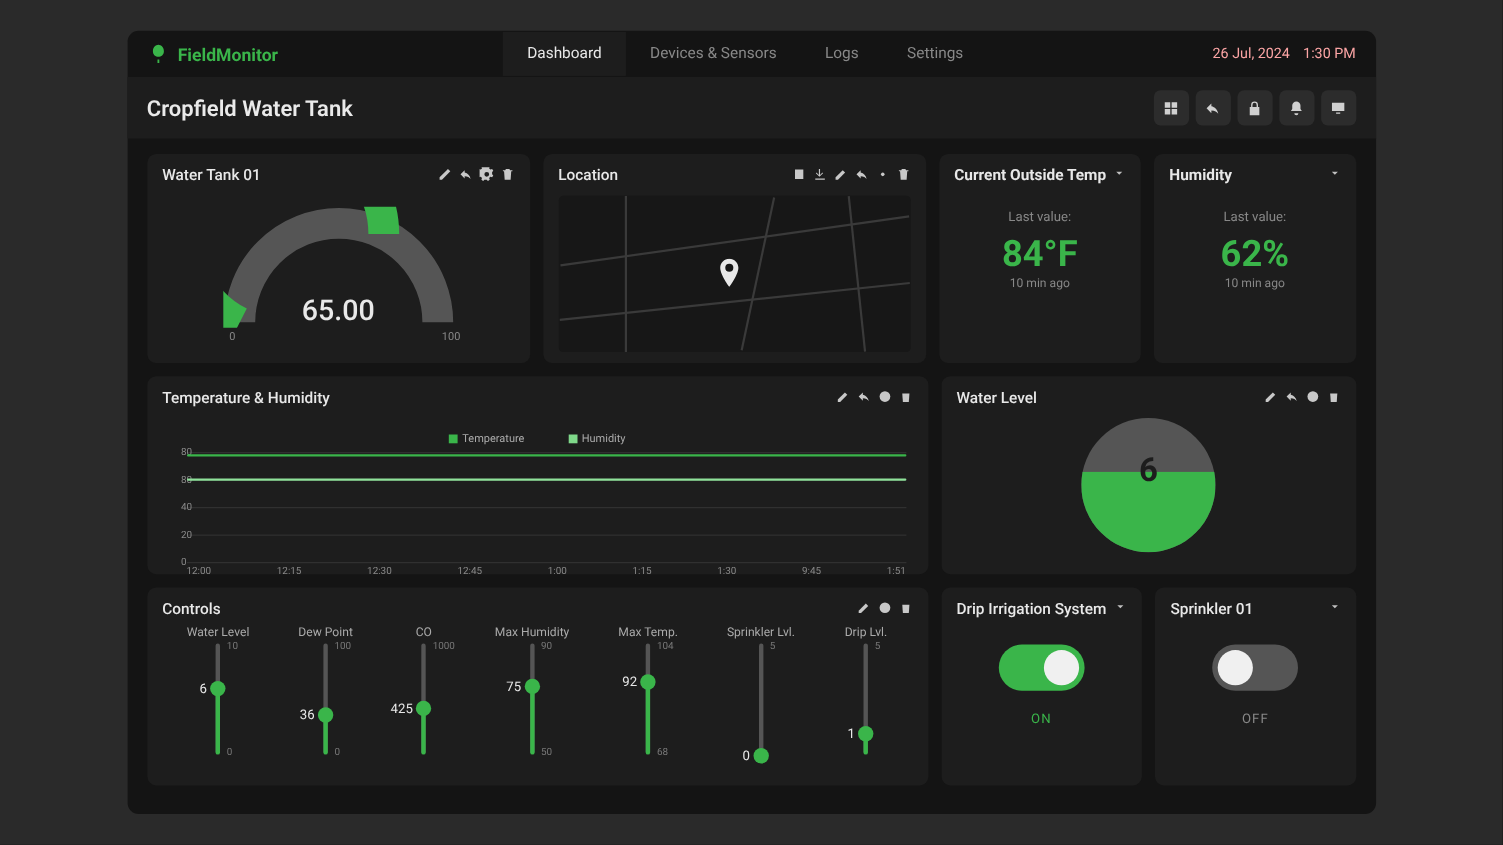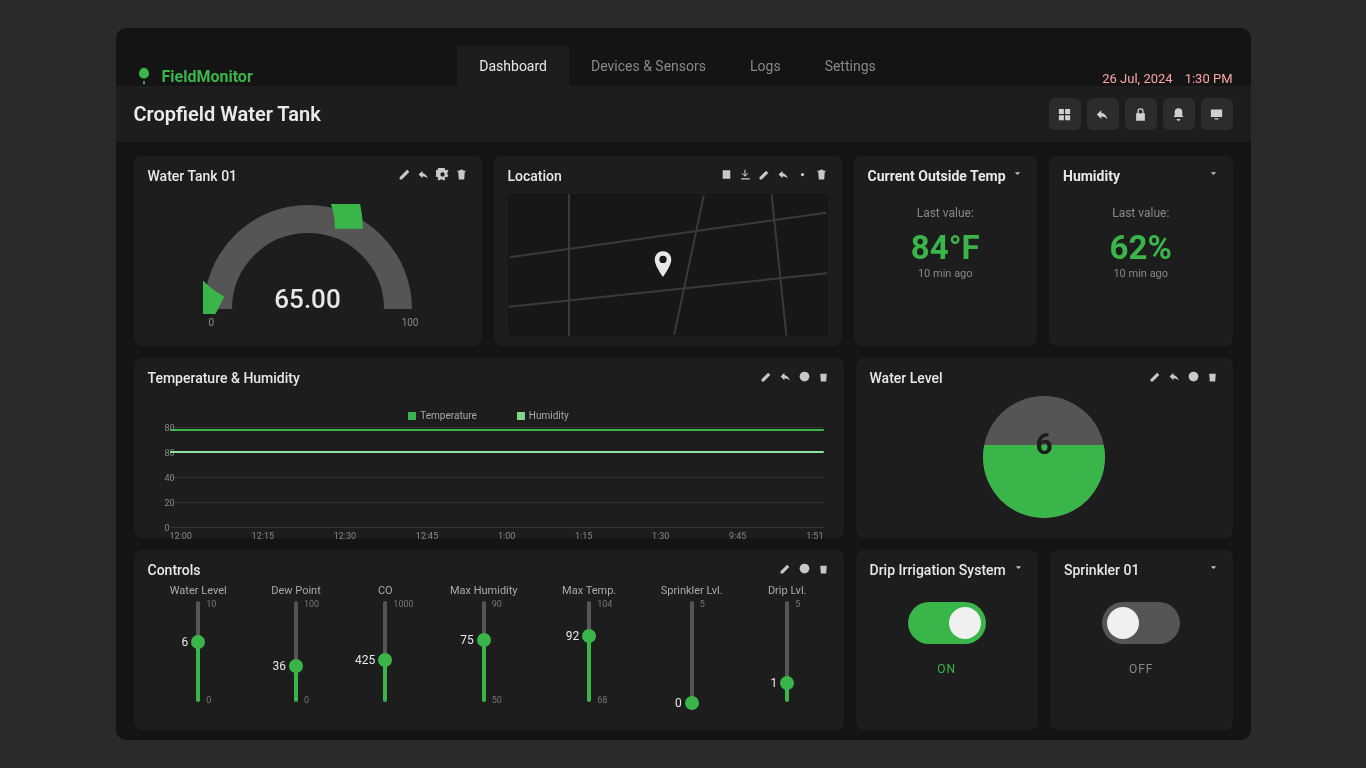--- a/index.html
+++ b/index.html
@@ -1,18 +1,18 @@
 <!DOCTYPE html>
 <html><head>
 <meta charset="utf-8">
 <style>
 * { margin:0; padding:0; box-sizing:border-box; font-family:-apple-system,BlinkMacSystemFont,"Segoe UI",Roboto,sans-serif; }
 body { background:#2a2a2a; width:1366px; height:768px; overflow:hidden; display:flex; align-items:center; justify-content:center; }
 .app { width:1135px; height:712px; background:#141414; border-radius:10px; display:flex; flex-direction:column; }
-.topbar { height:42px; display:flex; align-items:flex-end; padding:0 18px;margin-top:16px; }
+.topbar { height:42px; display:flex; align-items:center; padding:0 18px; }
 .logo { display:flex; align-items:center; gap:8px; color:#3ab54a; font-weight:700; font-size:16px; }
 .logo svg { width:20px; height:20px; fill:#3ab54a; }
 .tabs { display:flex; margin-left:auto; }
 .tab { padding:12px 22px; color:#888; font-size:14px; cursor:pointer; }
 .tab.active { background:#1d1d1d; color:#e8e8e8; }
 .datetime { margin-left:auto; color:#fca5a5; font-size:13px; display:flex; gap:12px; }
 .titlebar { height:56px; background:#1d1d1d; display:flex; align-items:center; padding:0 18px; }
 .page-title { color:#eaeaea; font-size:20px; font-weight:600; }
 .title-actions { margin-left:auto; display:flex; gap:6px; }
 .icon-btn { width:32px; height:32px; background:#2c2c2c; border-radius:6px; display:flex; align-items:center; justify-content:center; cursor:pointer; }

